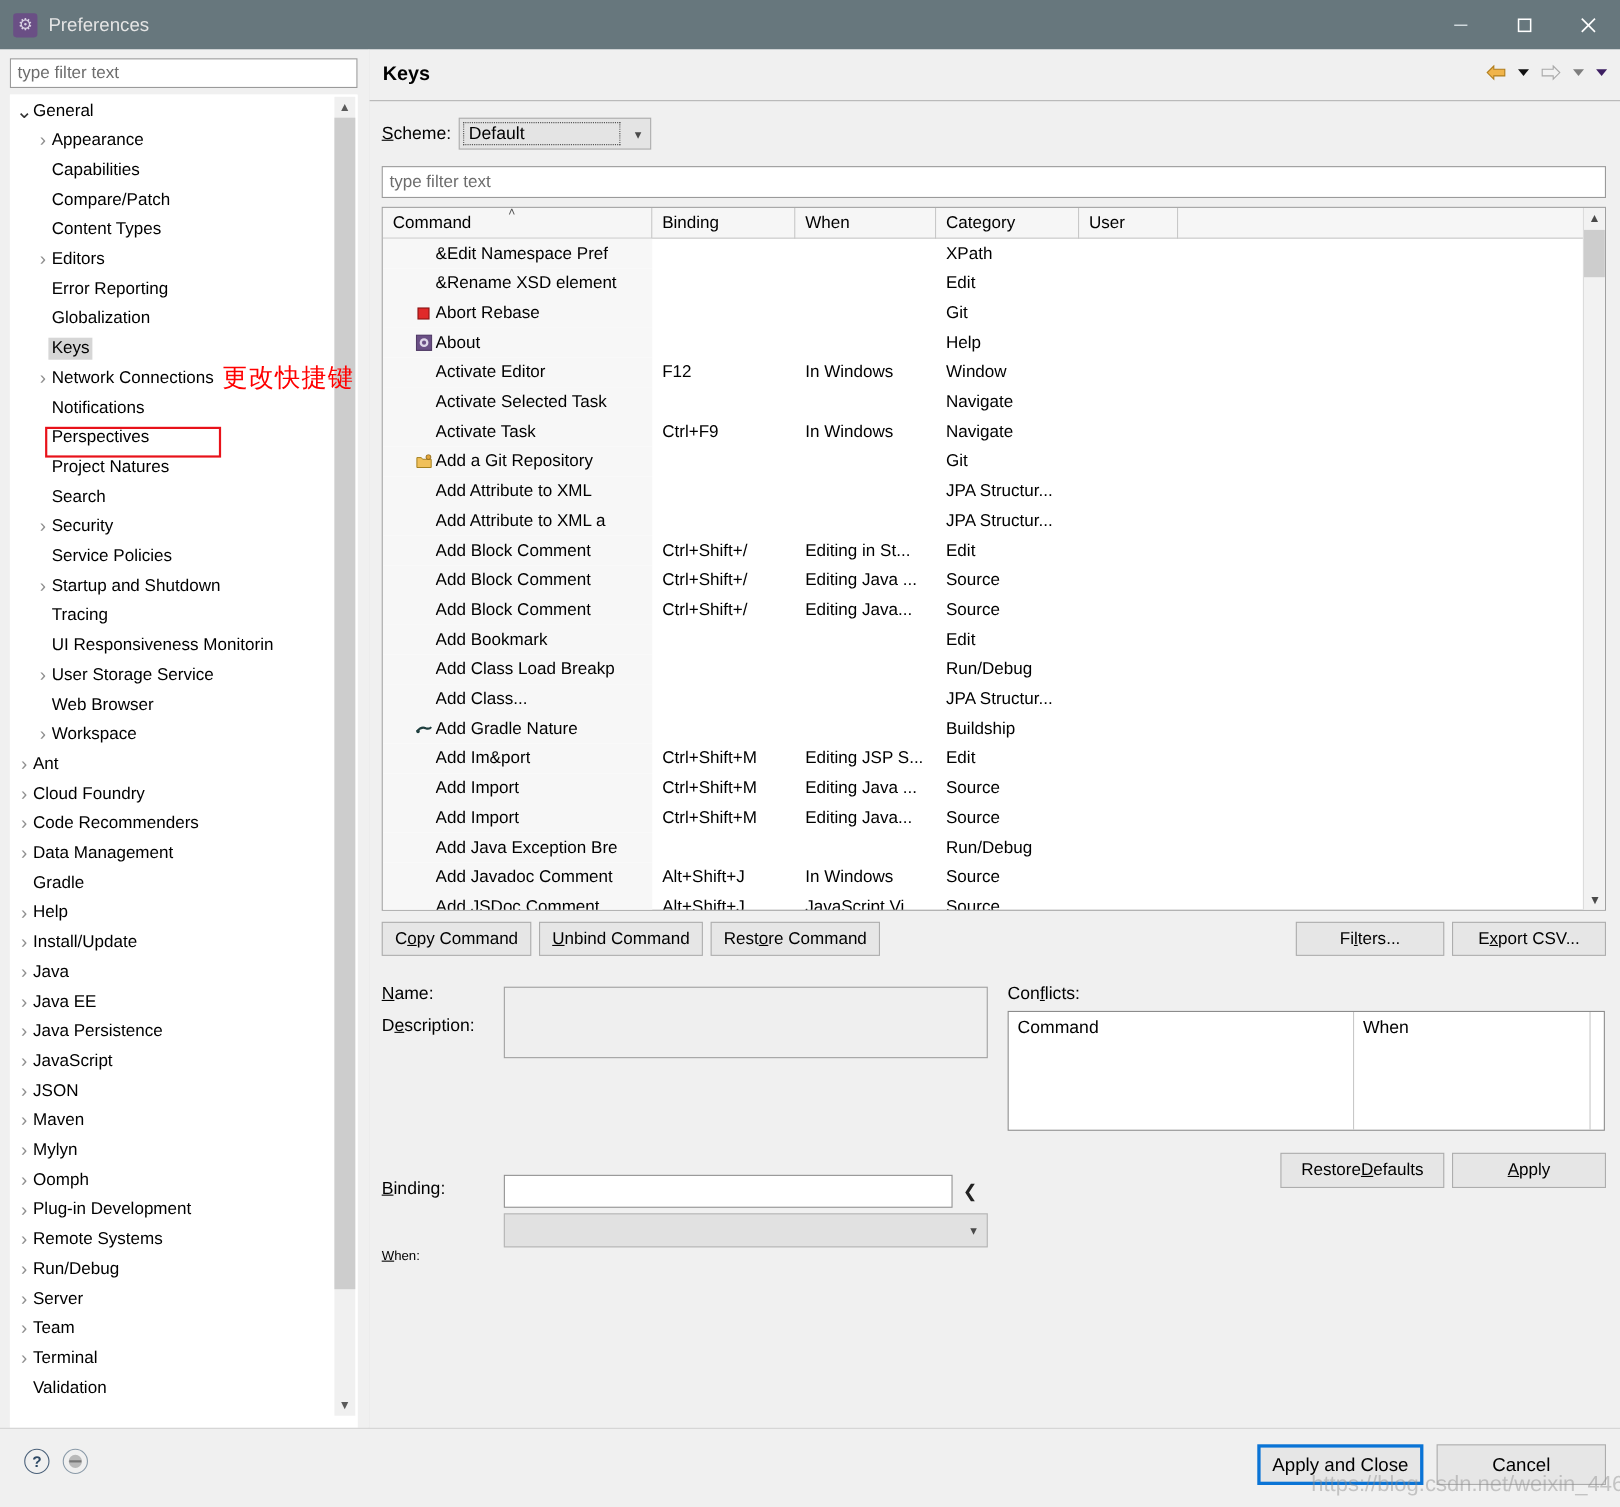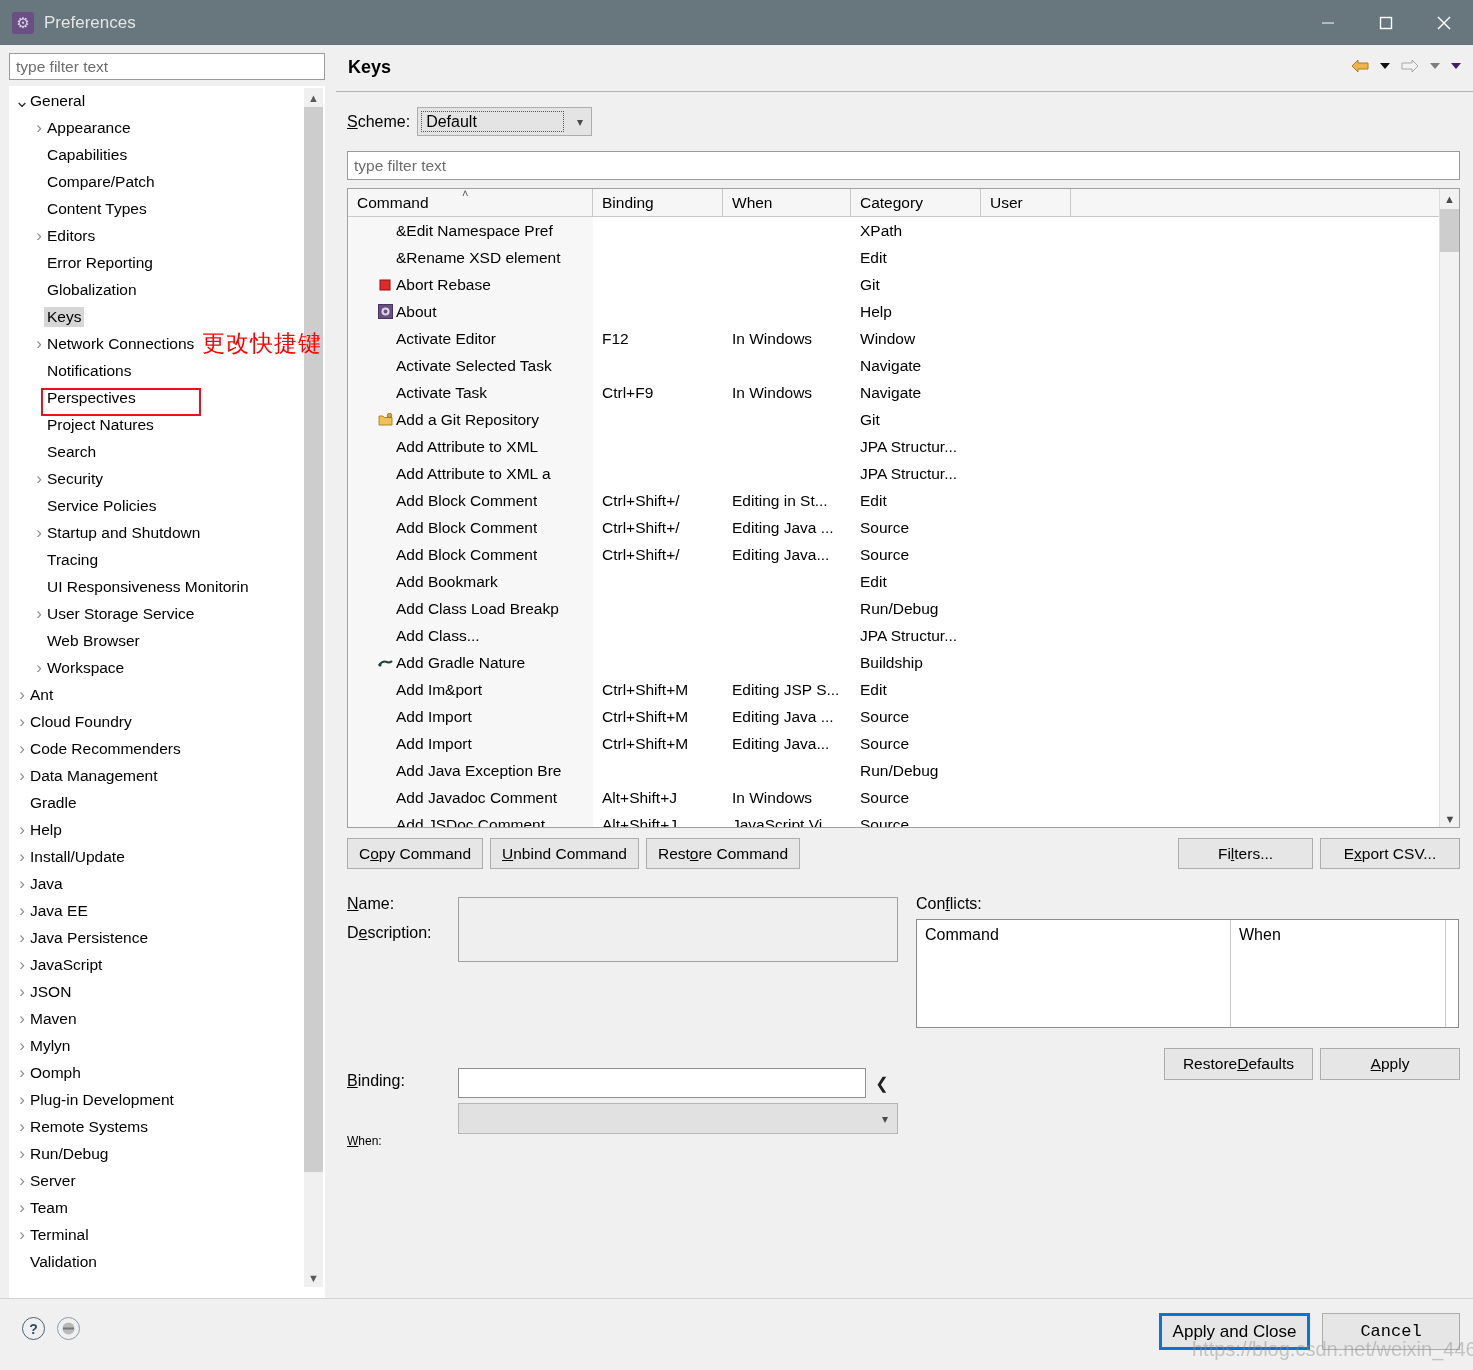--- a/index.html
+++ b/index.html
@@ -212,21 +212,21 @@
   
   #footer { position:absolute; top:1298px; left:0; width:1473px; height:72px; background:#f0f0f0; border-top:1px solid #d3d3d3; }
   #footer-icons { position:absolute; left:22px; top:18px; display:flex; gap:12px; align-items:center; }
   .circ-ico { width:23px; height:23px; border-radius:50%; border:1.6px solid #4a6079; display:flex; align-items:center; justify-content:center; font-size:14px; font-weight:bold; color:#2f4a66; }
   .circ-ico.grey { border-color:#8a9aa8; background:transparent; }
   #footer-btns { position:absolute; right:13px; top:14px; display:flex; gap:12px; }
   #btn-apply-close {
     width:151px; height:37px; border:3px solid #0a74d6; background:#e6e6e6;
     font-size:17px;
   }
-  #btn-cancel { width:138px; height:37px; font-size:17px;font-family:Liberation Mono, monospace; }
+  #btn-cancel { width:154px; height:37px; font-size:17px; }
 
   
   #watermark {
     position:absolute; left:1192px; top:1338px;
     color:rgba(140,140,140,0.45); font-size:20px;
     font-family:"Liberation Sans", sans-serif; white-space:nowrap; pointer-events:none;
   }
   
   #panel-divider { position:absolute; left:335px; top:0; width:1px; height:1253px; background:#d7d7d7; }
 </style>

